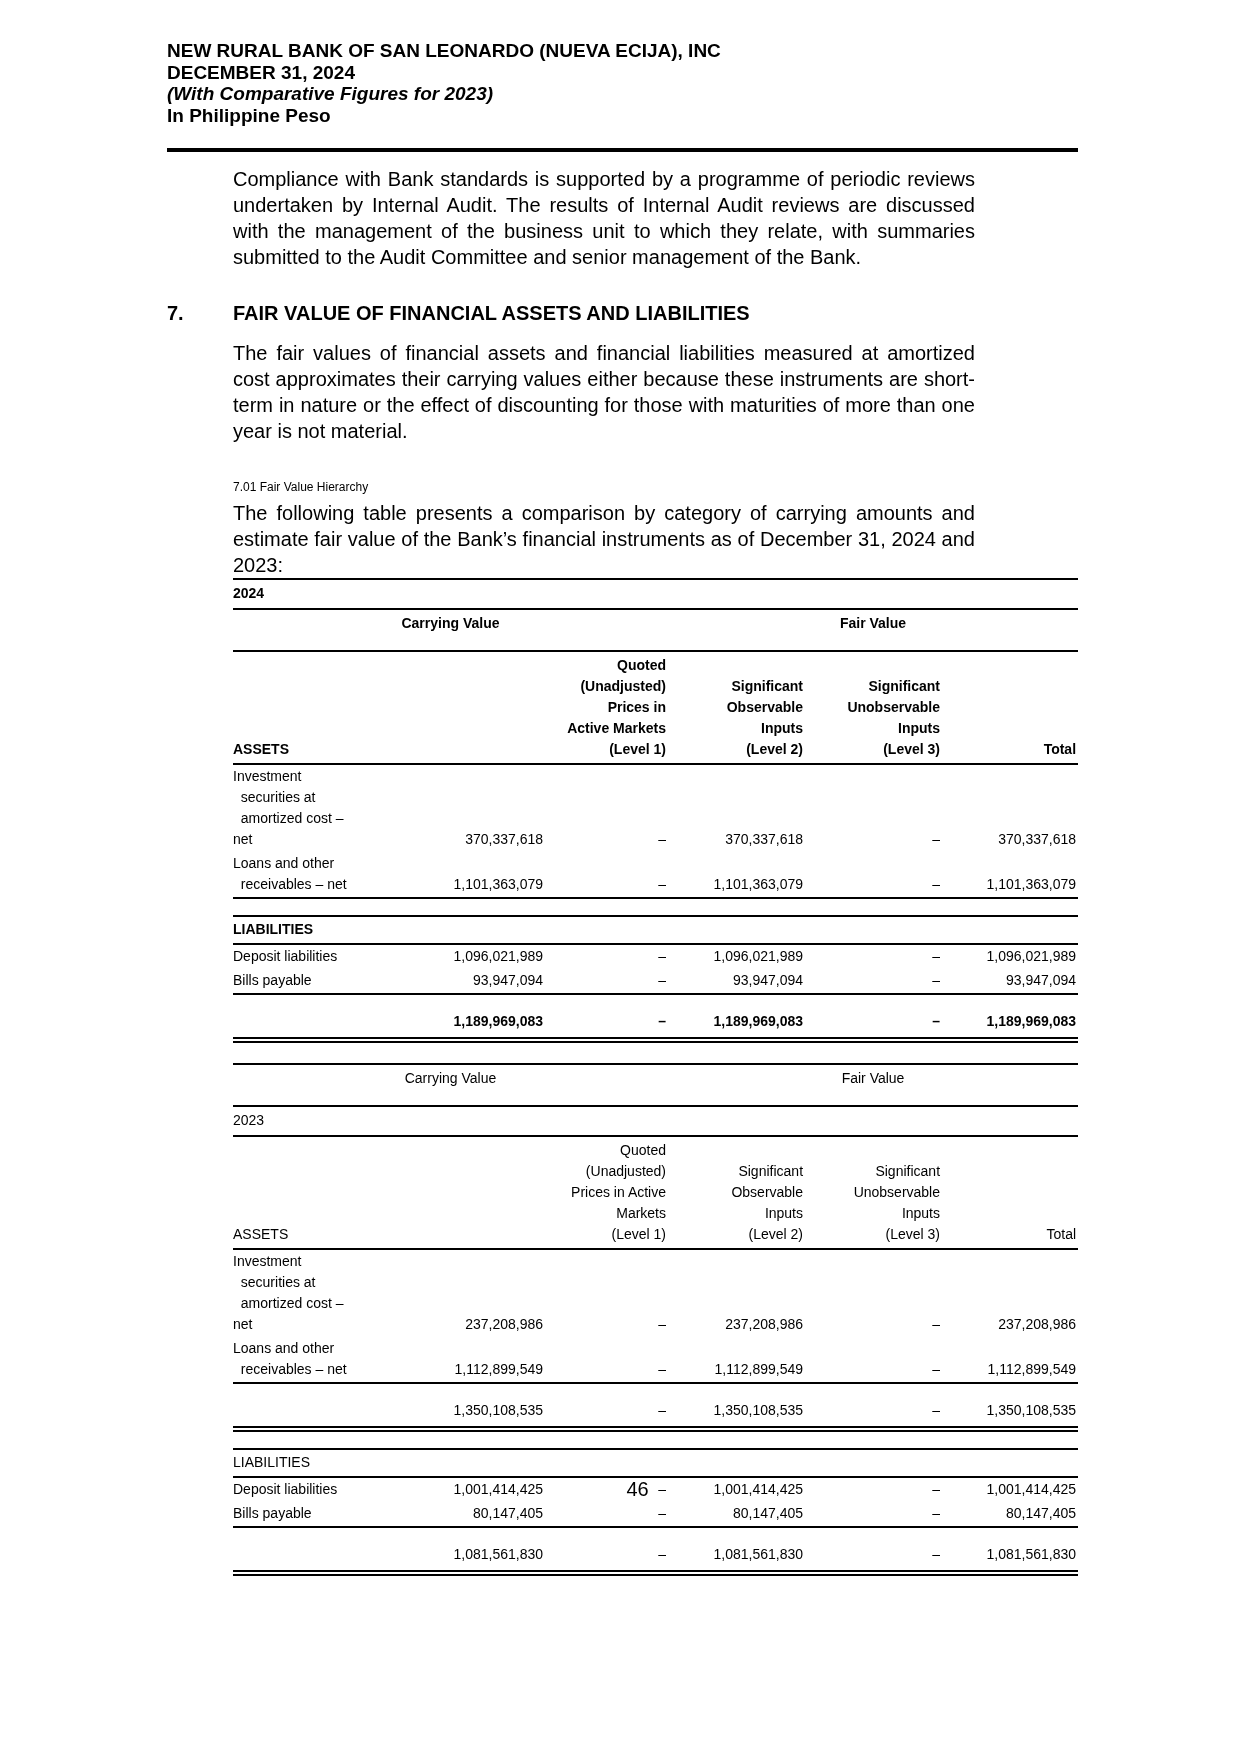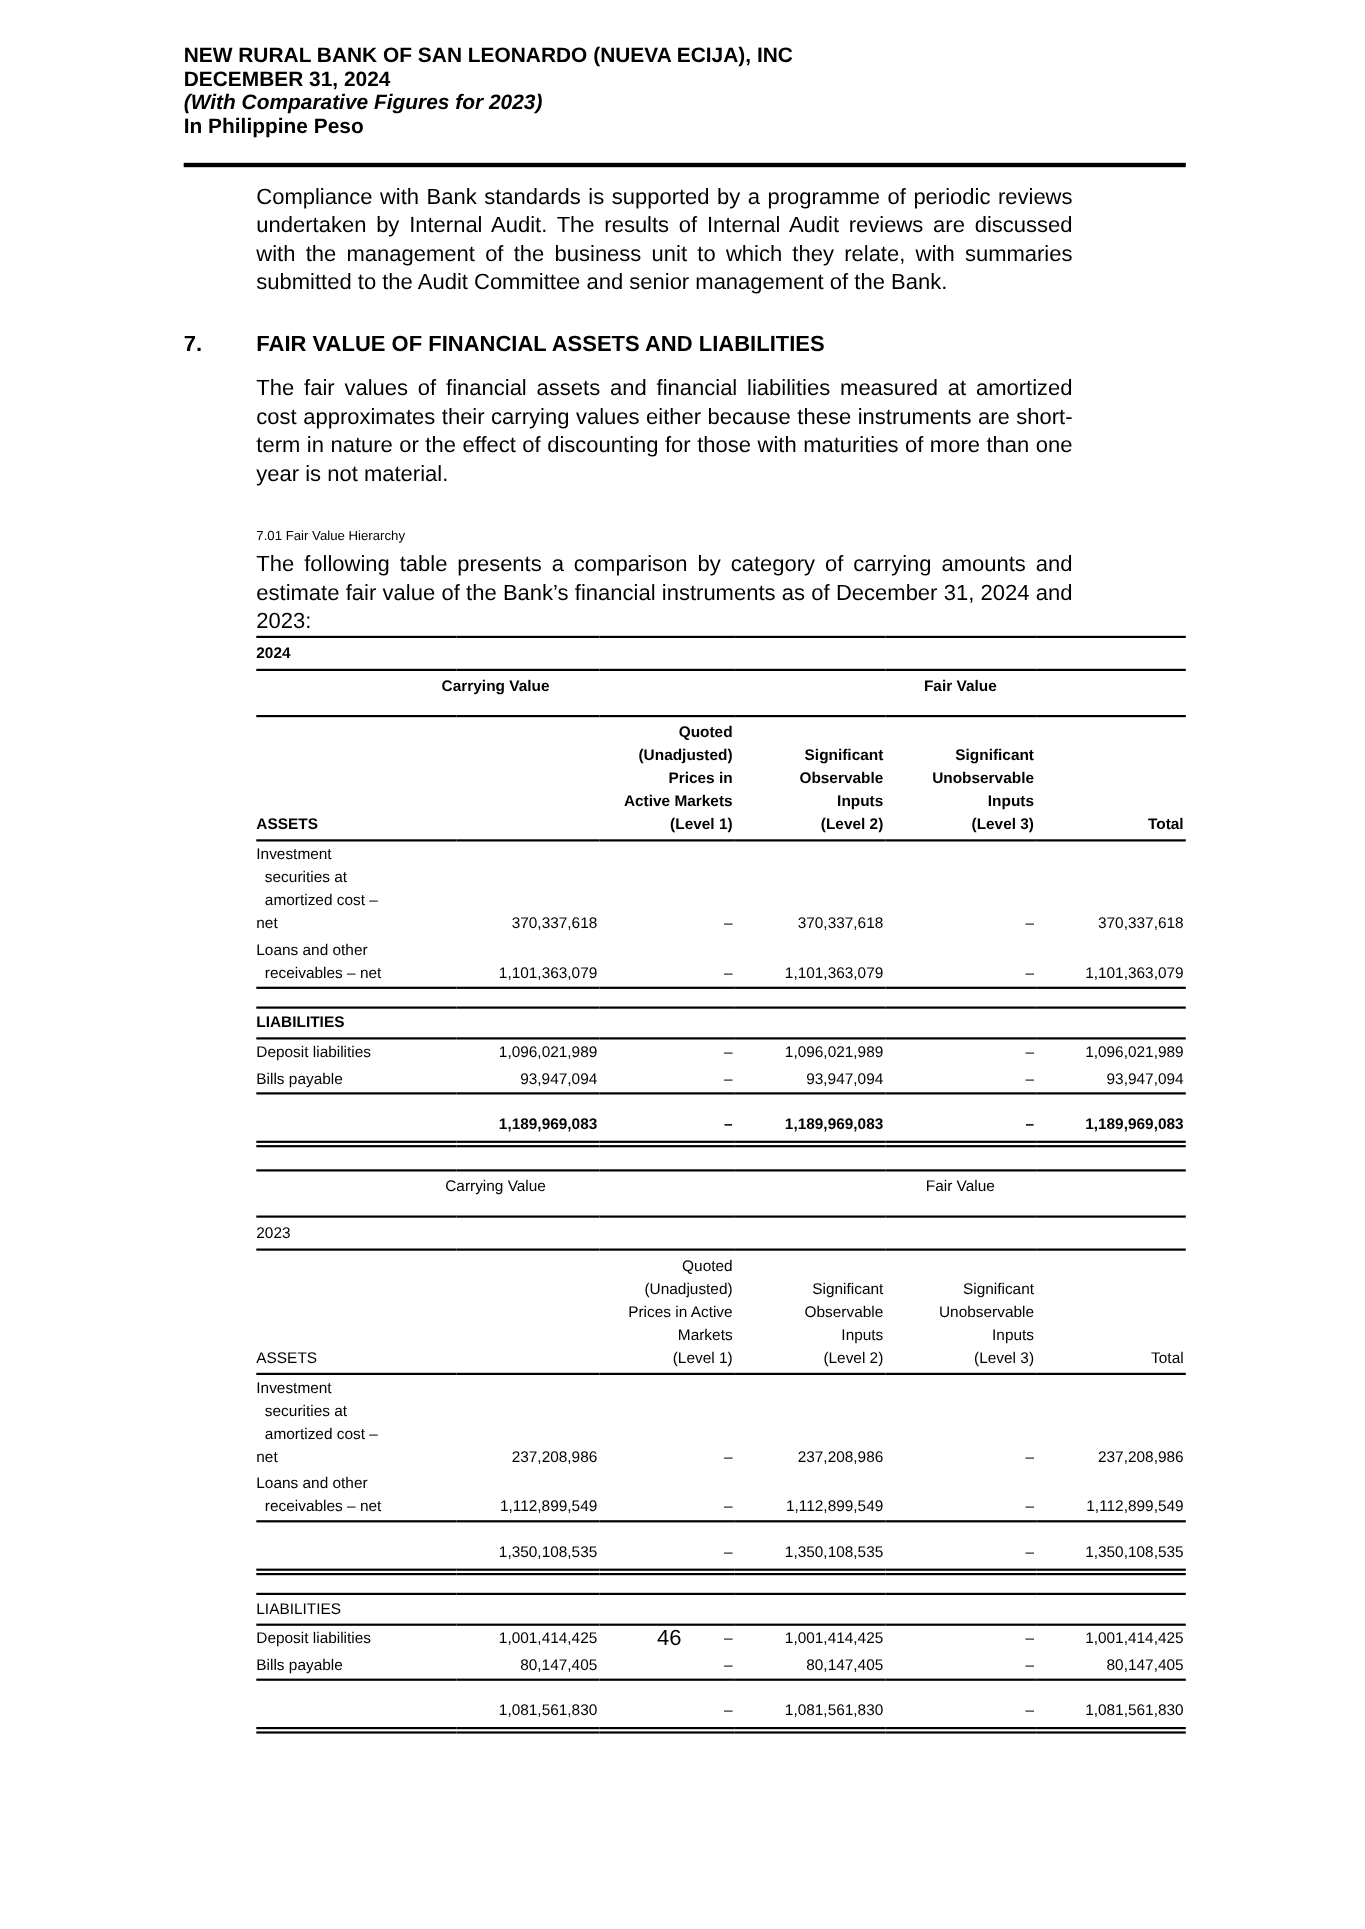--- a/index.html
+++ b/index.html
@@ -49,21 +49,21 @@
   tr.dbl-below td { border-bottom:6px double #000; }
   tr.yr td { padding-top:3px; padding-bottom:4px; }
   tr.grp td { padding-top:3px; padding-bottom:16px; }
   tr.colhead td { padding-top:3px; padding-bottom:3px; }
   tr.total td { padding-top:16px; padding-bottom:5px; }
   tr.spacer td { height:16px; padding:0; }
   tr.secrow td { padding-top:2px; padding-bottom:3px; }
 
   
   .page-num {
-    position:absolute; left:153px; bottom:76px;
+    position:absolute; left:182px; bottom:76px;
     width:911px; text-align:center;
     font-size:20px;
   }
 </style>
 </head>
 <body>
 
 <div class="page">
 
   <div class="letterhead">

